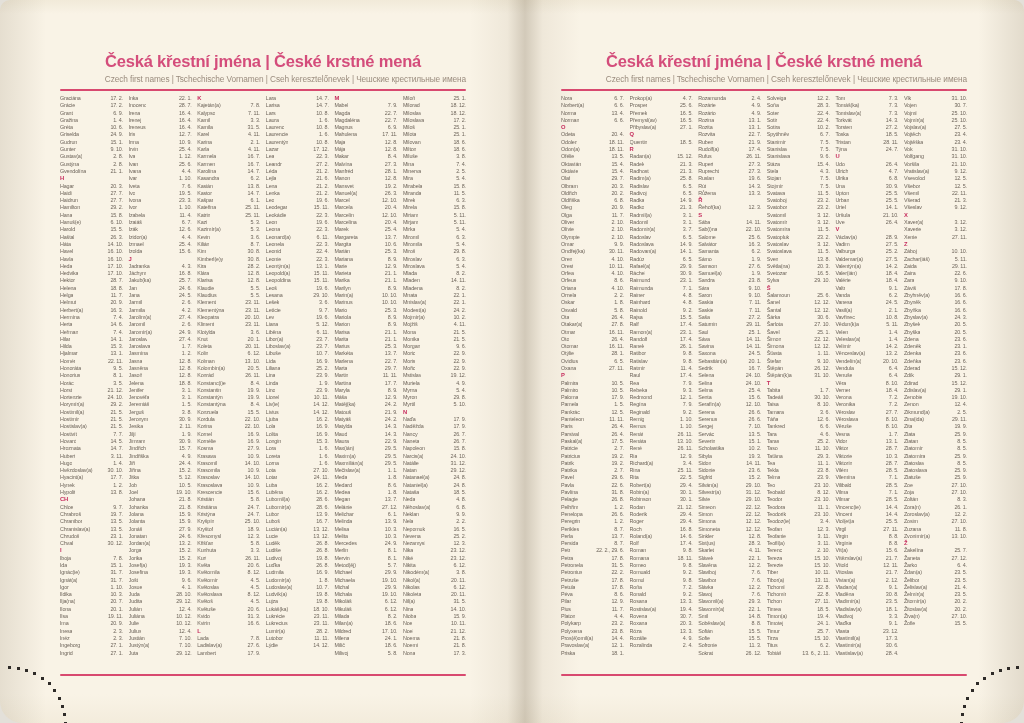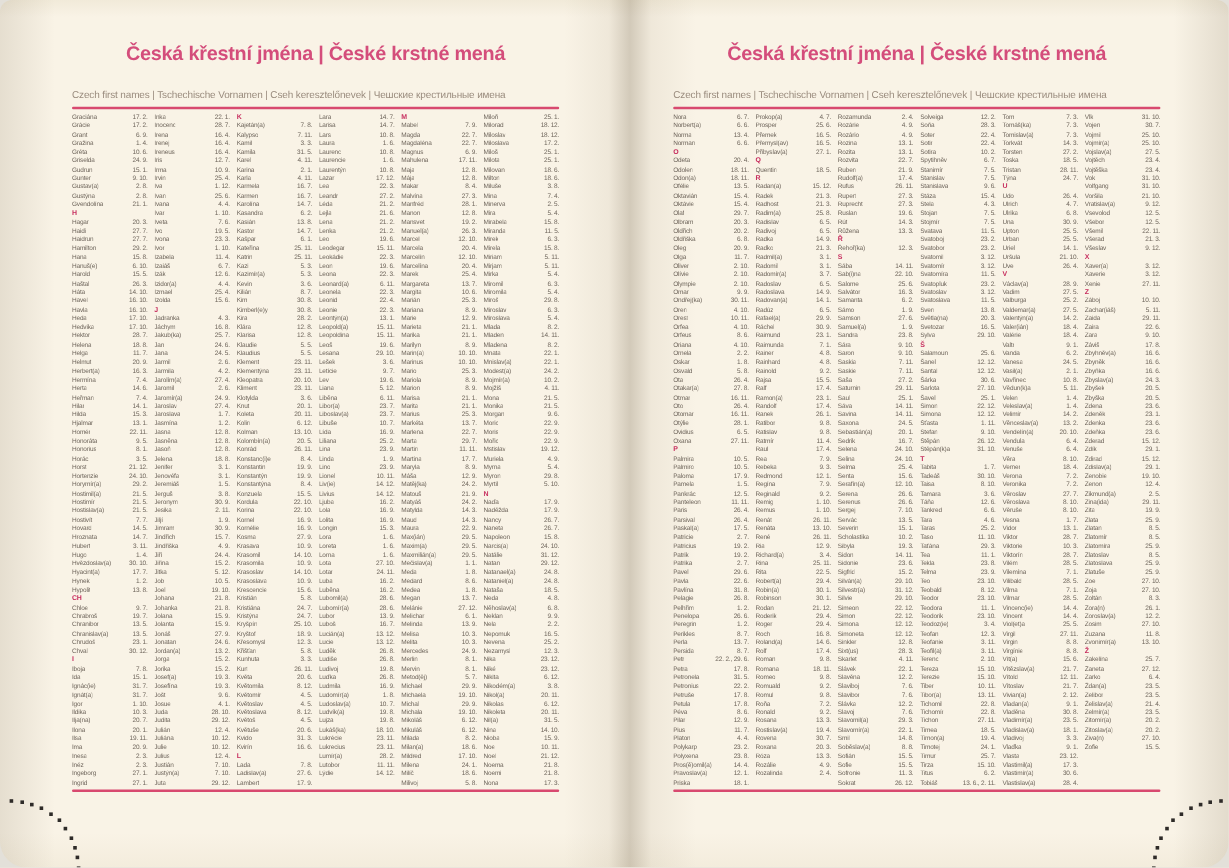--- a/index.html
+++ b/index.html
@@ -12,29 +12,29 @@
     font-family:"Liberation Sans", sans-serif;
   }
   .gutter{
     position:absolute;top:0;bottom:0;left:470px;width:110px;
     background:linear-gradient(90deg, rgba(120,100,70,0) 0%, rgba(120,100,70,.08) 34%, rgba(95,78,52,.25) 50%, rgba(120,100,70,.08) 66%, rgba(120,100,70,0) 100%);
   }
   .edgeL{position:absolute;top:0;bottom:0;left:0;width:46px;
     background:linear-gradient(90deg, rgba(110,95,70,.14), rgba(110,95,70,0));}
   .edgeR{position:absolute;top:0;bottom:0;right:0;width:46px;
     background:linear-gradient(270deg, rgba(110,95,70,.16), rgba(110,95,70,0));}
-  .page-block{position:absolute;top:36px;width:406px;}
+  .page-block{position:absolute;top:52px;width:406px;}
   .page-block.left{left:60px;}
   .page-block.right{left:561px;}
   .ttl{
     text-align:center;font-weight:bold;font-size:16.5px;letter-spacing:-.2px;
     color:#d44d7b;white-space:nowrap;
   }
   .sub{
-    text-align:left;font-size:8.3px;color:#9a8c7e;margin-top:19px;white-space:nowrap;letter-spacing:-.1px;
+    text-align:right;font-size:8.3px;color:#9a8c7e;margin-top:3px;white-space:nowrap;letter-spacing:-.1px;
   }
   .rule{height:2px;background:#d8496f;margin-top:5px;border-radius:1px;}
   .grid{display:flex;justify-content:space-between;margin-top:4px;}
   .col{width:63px;}
   .row{
     display:flex;justify-content:space-between;align-items:baseline;
     height:7.3px;line-height:7.3px;font-size:5.4px;color:#6e655b;letter-spacing:-.15px;
     white-space:nowrap;
   }
   .row .nm{overflow:hidden;}

